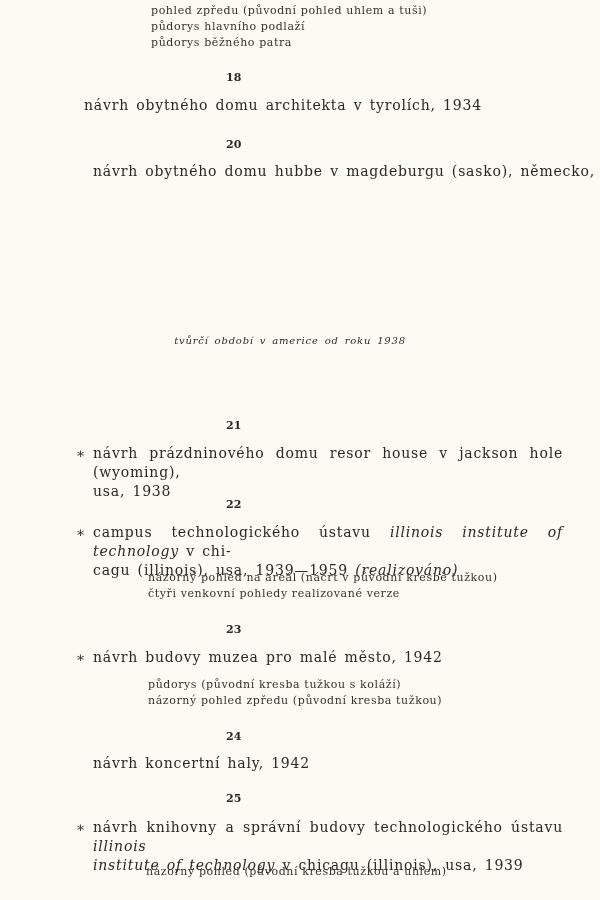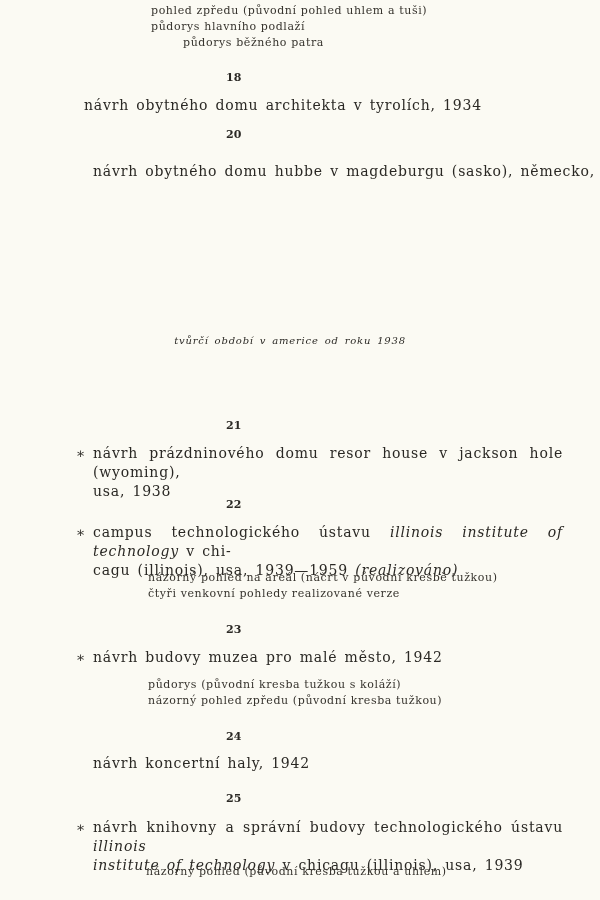--- a/index.html
+++ b/index.html
@@ -65,26 +65,26 @@
       color: #36332d;
     }
   </style>
 </head>
 <body>
 
 <div class="abs sub cut-line">&nbsp;</div>
 
 <div class="abs sub" style="left:151px; top:3px;">pohled zpředu (původní pohled uhlem a tuši)</div>
 <div class="abs sub" style="left:151px; top:19px;">půdorys hlavního podlaží</div>
-<div class="abs sub" style="left:151px; top:35px;margin-left:32px;">půdorys běžného patra</div>
+<div class="abs sub" style="left:151px; top:35px;">půdorys běžného patra</div>
 
 <div class="abs num" style="top:71px;">18</div>
 <div class="abs title" style="left:84px; top:96px; white-space:nowrap;">návrh obytného domu architekta v tyrolích, 1934</div>
 
-<div class="abs num" style="top:128px;">20</div>
+<div class="abs num" style="top:138px;">20</div>
 <div class="abs title" style="left:93px; top:162px; white-space:nowrap;">návrh obytného domu hubbe v magdeburgu (sasko), německo, 1935</div>
 
 <div class="abs section-head" style="top:329px;">tvůrčí období v americe od roku 1938</div>
 
 <div class="abs num" style="top:419px;">21</div>
 <div class="abs star" style="top:444px;">∗</div>
 <div class="abs title title-wrap" style="top:444px;">
   <span>návrh prázdninového domu resor house v jackson hole (wyoming),</span><br>
   <span>usa, 1938</span>
 </div>

